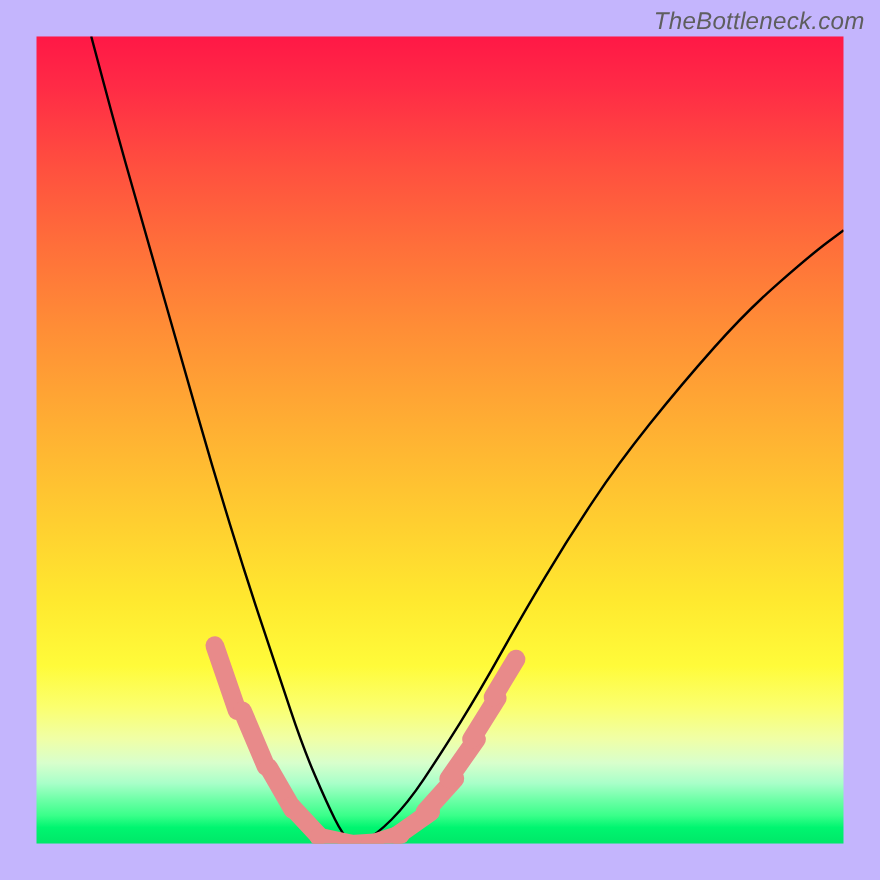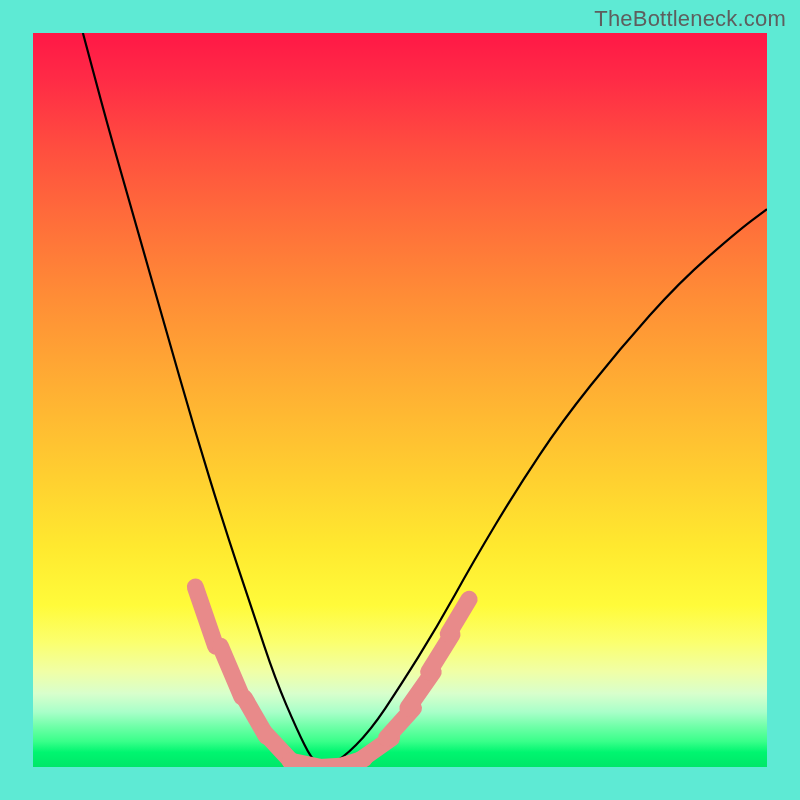--- a/index.html
+++ b/index.html
@@ -10,21 +10,22 @@
     overflow: hidden;
     background: #000;
     font-family: Arial, Helvetica, sans-serif;
   }
   .frame {
     position: absolute;
     left: 0;
     top: 0;
     width: 800px;
     height: 800px;
-    background: #5eead4;
+    background: #c4b5fd;
+    font-style: italic;
   }
   .plot {
     position: absolute;
     left: 33px;
     top: 33px;
     width: 734px;
     height: 734px;
     overflow: hidden;
   }
   .gradient {

